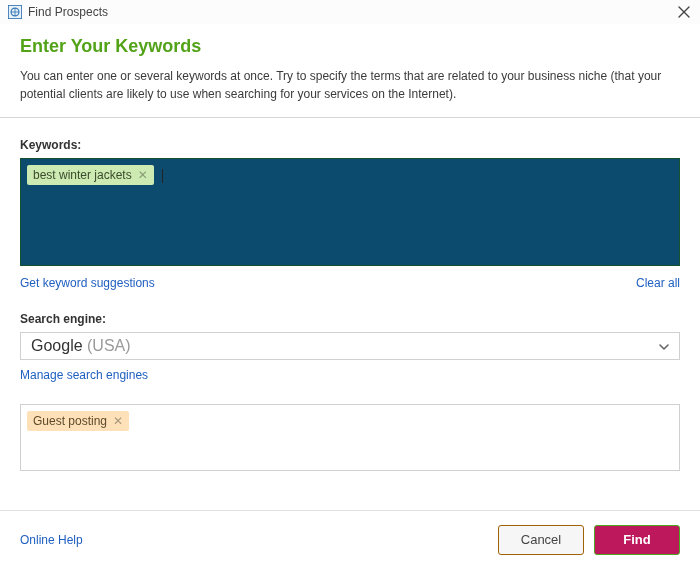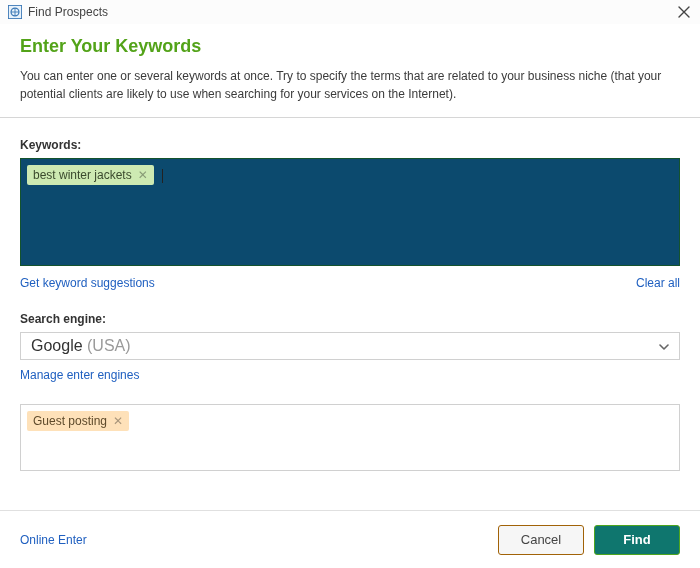--- a/index.html
+++ b/index.html
@@ -149,21 +149,21 @@
       padding: 0 18px;
       border-radius: 3px;
       font-size: 13px;
       cursor: pointer;
       border: 1px solid #a16207;
       background: #f6f6f6;
       color: #444;
       margin-left: 10px;
     }
     .btn-primary {
-      background: #0f766e;
+      background: #be185d;
       border-color: #4ea51f;
       color: #fff;
       font-weight: bold;
     }
   </style>
 </head>
 <body>
 
 <div class="titlebar">
   <span class="app-icon">
@@ -209,32 +209,32 @@
       <span class="select-value">
         <span>Google</span><span class="muted"> (USA)</span>
       </span>
       <span class="chevron">
         <svg viewBox="0 0 10 6" width="10" height="6">
             <path d="M1 1 L5 5 L9 1" fill="none" stroke="#666" stroke-width="1.6" stroke-linecap="round" stroke-linejoin="round"></path>
           </svg>
       </span>
     </div>
     <div class="manage-link">
-      <a class="link">Manage enter engines</a>
+      <a class="link">Manage search engines</a>
     </div>
   </div>
 
   <div class="section">
     <div class="tags-box">
       <span class="chip chip-orange">
         <span>Guest posting</span>
         <span class="chip-remove">✕</span>
       </span>
     </div>
   </div>
 </div>
 
 <div class="footer">
-  <a class="link">Online Enter</a>
+  <a class="link">Online Help</a>
   <span class="spacer"></span>
   <button class="btn">Cancel</button>
   <button class="btn btn-primary">Find</button>
 </div>
 
 </body></html>

